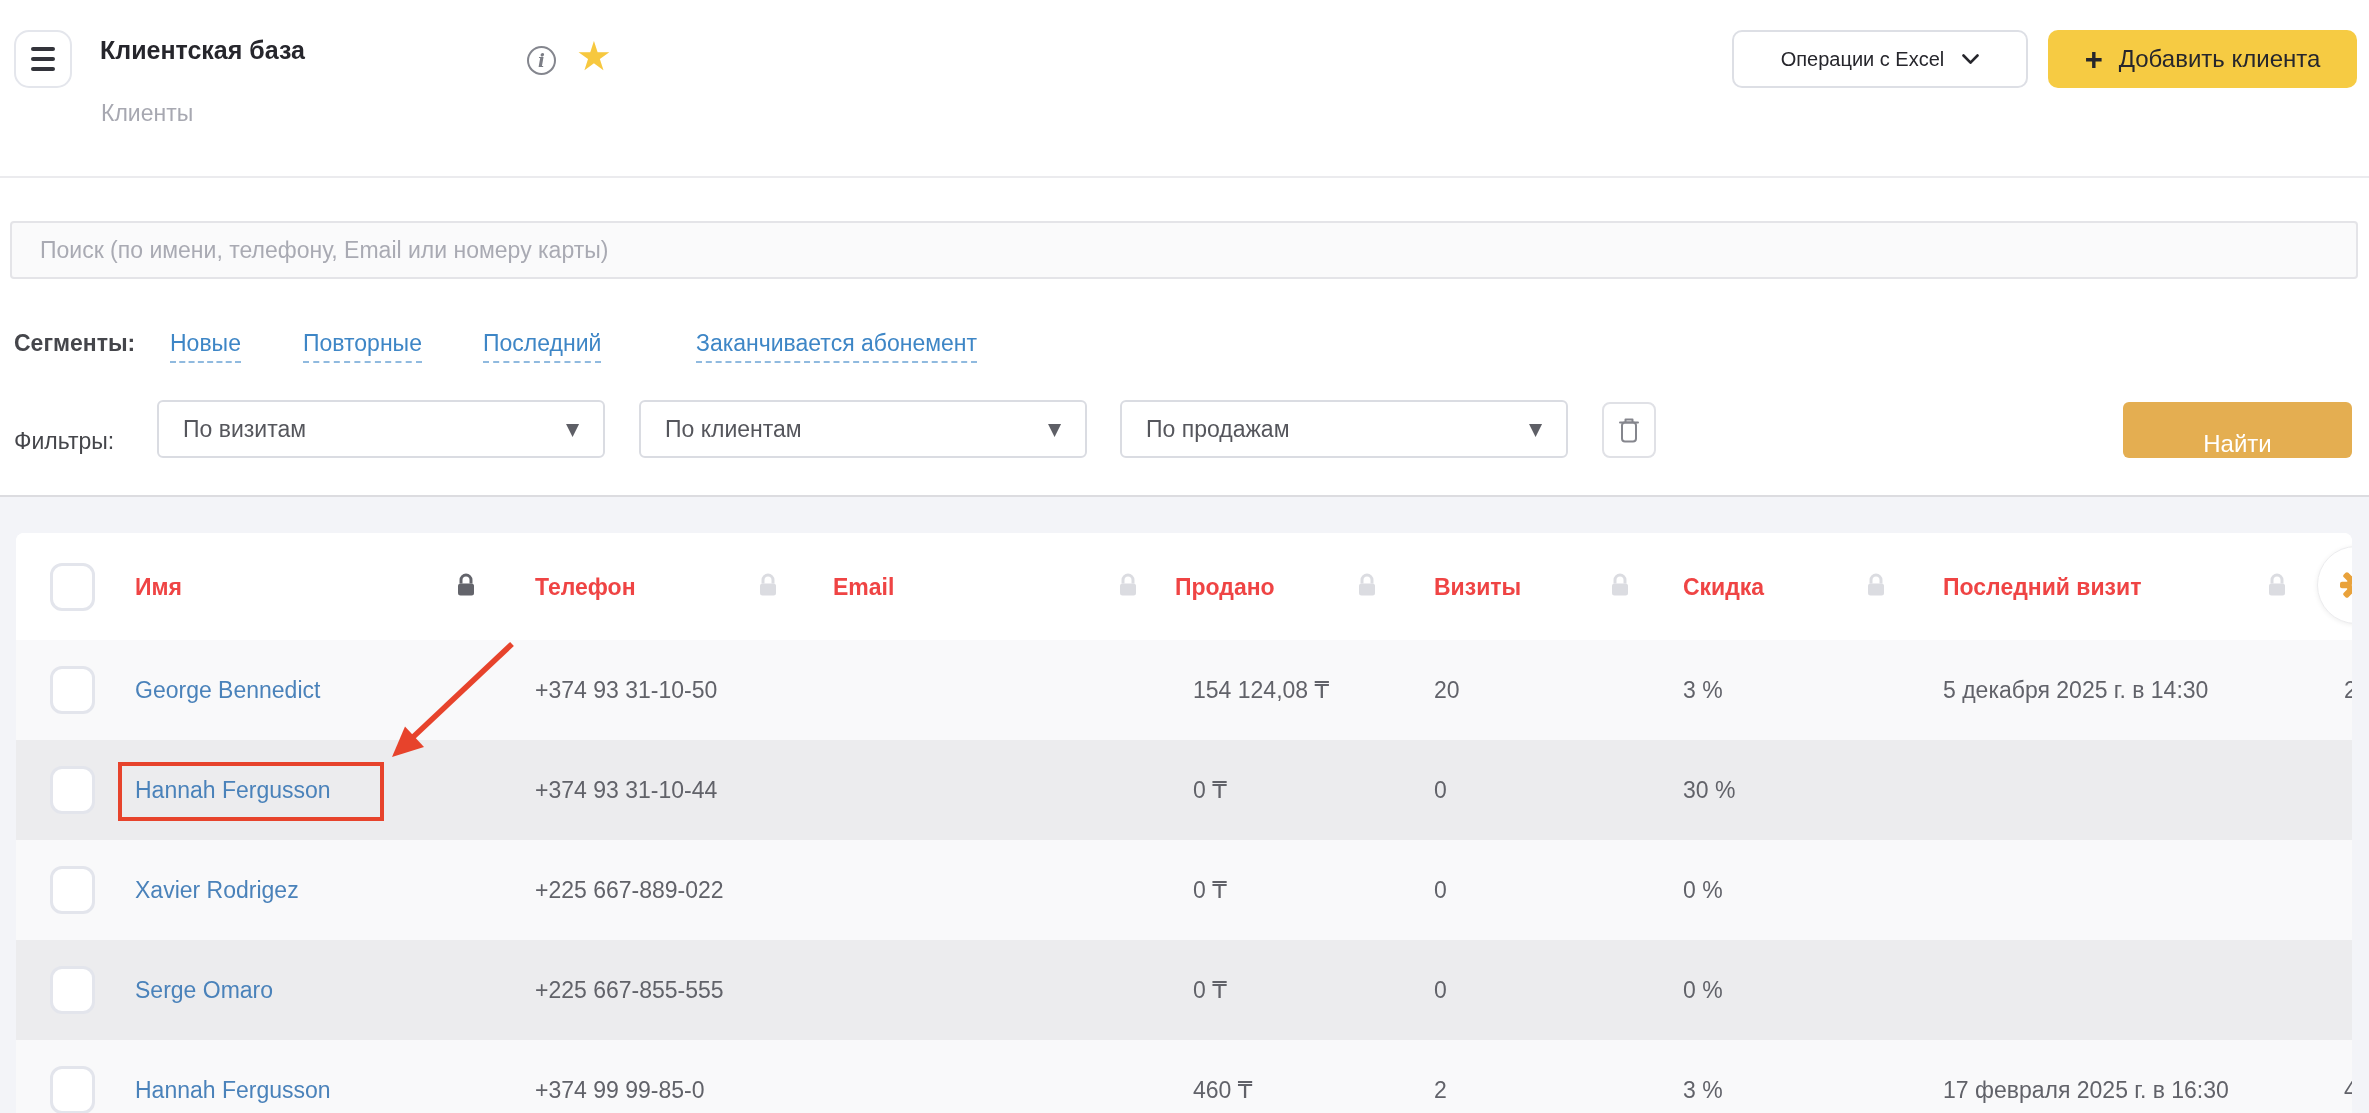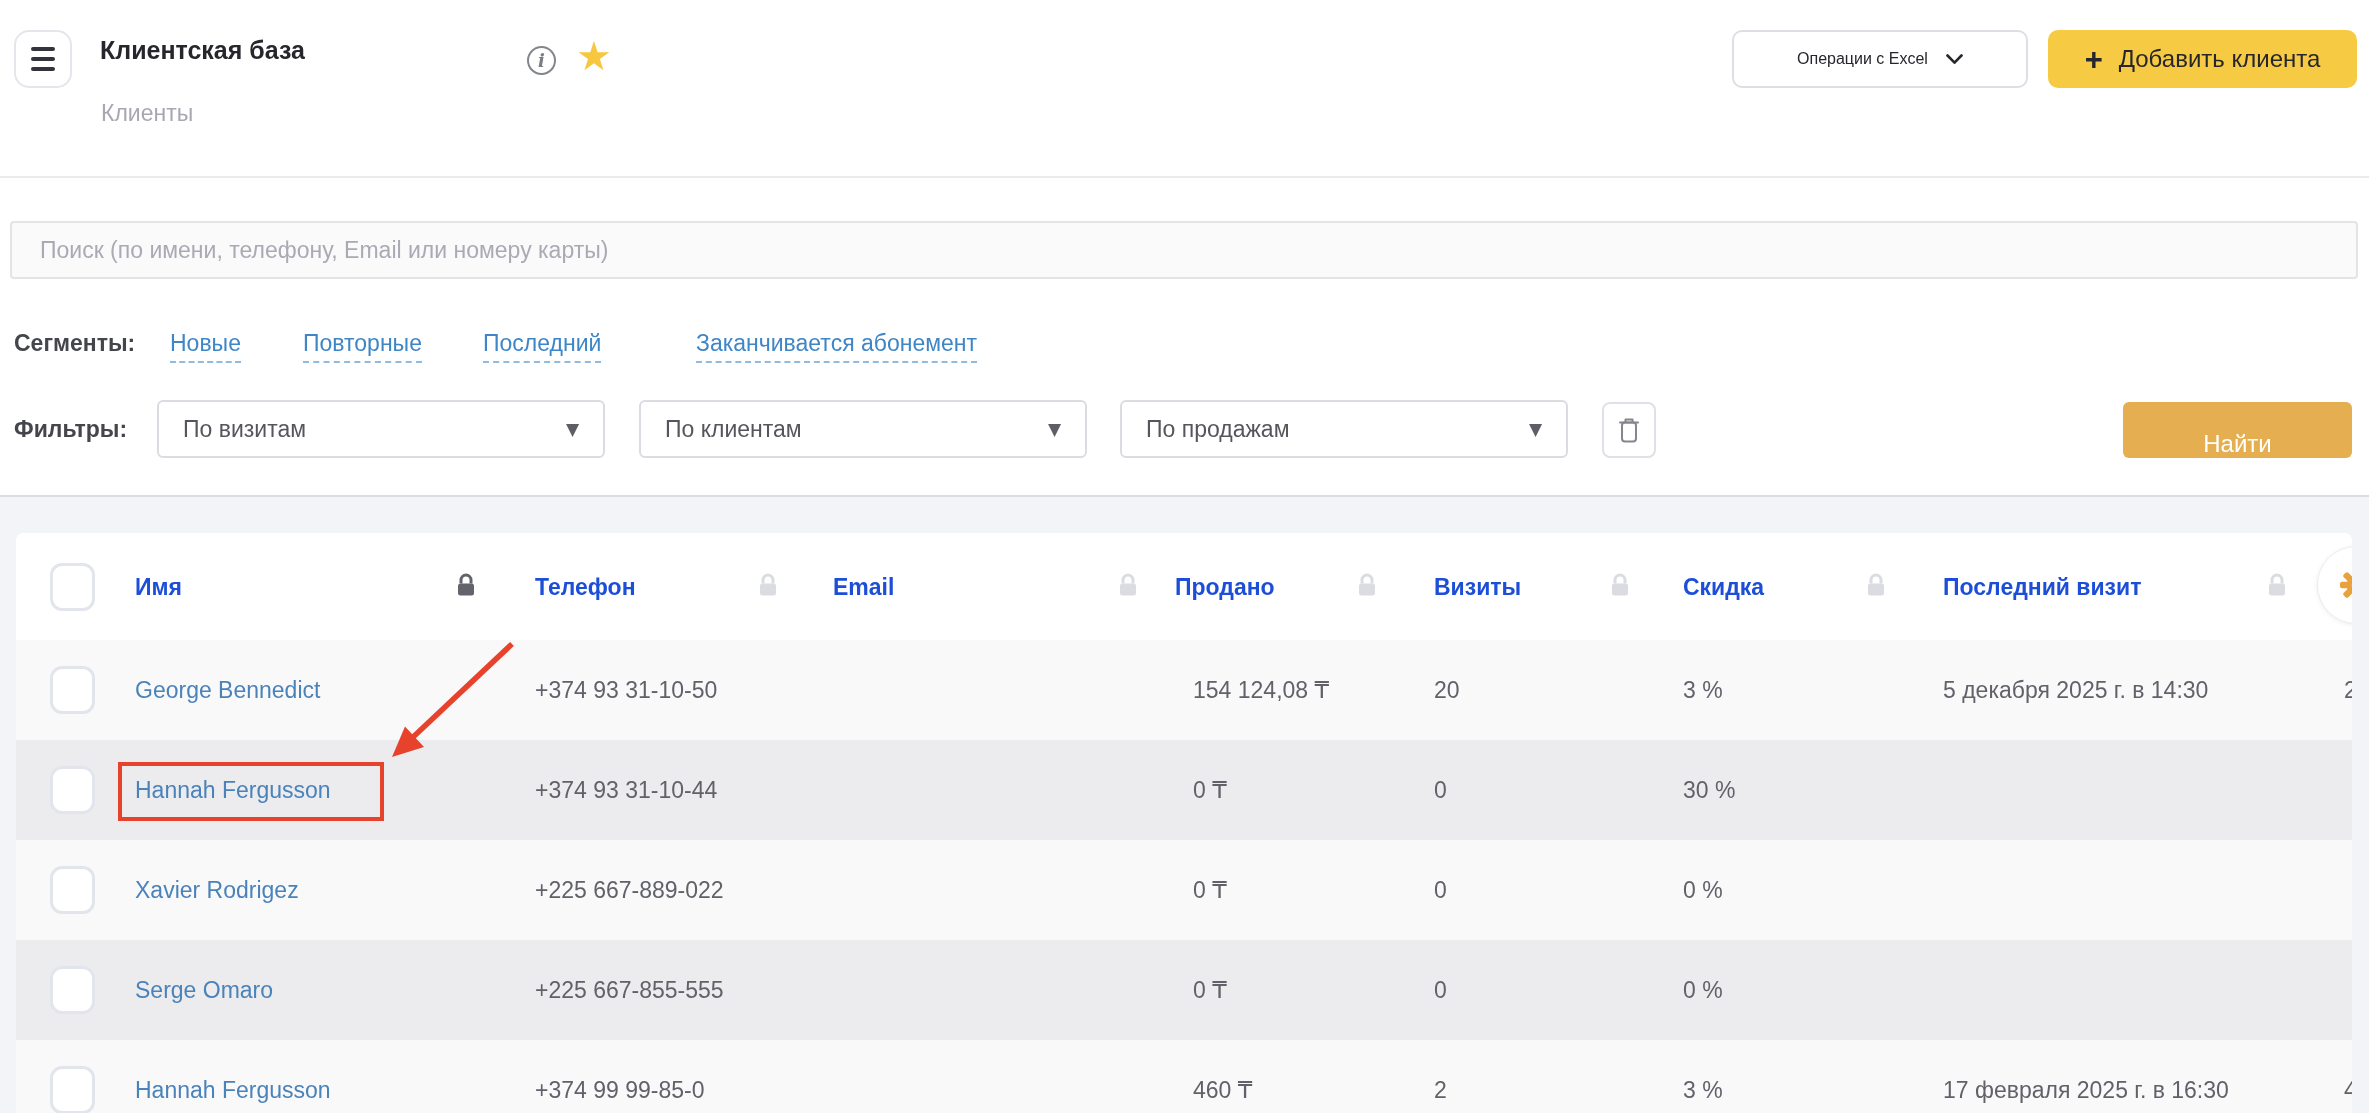--- a/index.html
+++ b/index.html
@@ -12,52 +12,52 @@
     border:2px solid #E4E6EC;border-radius:15px;background:#fff;display:flex;flex-direction:column;
     justify-content:center;align-items:center;gap:6px;cursor:pointer;}
   .hamburger i{width:24px;height:4px;background:#33343B;border-radius:2px;}
   .page-title{position:absolute;left:100px;top:36px;font-size:25px;font-weight:600;color:#26262C;white-space:nowrap;}
   .info-badge{position:absolute;left:527px;top:46px;width:29px;height:29px;box-sizing:border-box;
     border:2.5px solid #84868E;border-radius:50%;color:#7B7D85;display:flex;align-items:center;justify-content:center;
     font-family:"DejaVu Serif",serif;font-size:18px;font-weight:bold;font-style:italic;}
   .star{position:absolute;left:576px;top:33px;font-size:40px;line-height:46px;color:#F7C83F;font-family:"DejaVu Sans",sans-serif;cursor:pointer;}
   .page-subtitle{position:absolute;left:101px;top:100px;font-size:23px;color:#A7A8B1;}
   .btn-excel{position:absolute;left:1732px;top:30px;width:296px;height:58px;box-sizing:border-box;
-    border:2px solid #DDDFE5;border-radius:10px;background:#fff;font-size:16px;color:#26262C;
+    border:2px solid #DDDFE5;border-radius:10px;background:#fff;font-size:20px;color:#26262C;
     display:flex;align-items:center;justify-content:center;gap:18px;cursor:pointer;}
   .btn-add{position:absolute;left:2048px;top:30px;width:309px;height:58px;background:#F6CB43;border-radius:10px;
     display:flex;align-items:center;justify-content:center;gap:16px;font-size:24px;color:#26262C;font-weight:500;cursor:pointer;}
   .btn-add .plus{font-size:31px;font-weight:600;line-height:1;}
   .header-divider{position:absolute;left:0;top:176px;width:2369px;height:2px;background:#EBEBEE;}
   
   .search-input{position:absolute;left:10px;top:221px;width:2348px;height:58px;box-sizing:border-box;
     border:2px solid #E4E4E8;background:#FAFAFB;border-radius:4px;font-size:23px;color:#55565C;
     padding:0 28px;outline:none;font-family:"Liberation Sans",sans-serif;}
   .search-input::placeholder{color:#A9AAB3;}
   
   .segments-label{position:absolute;left:14px;top:330px;font-size:23px;font-weight:bold;color:#45464B;}
   .segment-link{position:absolute;top:330px;font-size:23px;color:#3E86C6;padding-bottom:4px;
     border-bottom:2px dashed #90BADF;cursor:pointer;white-space:nowrap;}
   
-  .filters-label{position:absolute;left:14px;top:416px;font-size:23px;font-weight:bold;color:#45464B;}
+  .filters-label{position:absolute;left:14px;top:428px;font-size:23px;font-weight:normal;color:#45464B;}
   .dropdown{position:absolute;top:400px;width:448px;height:58px;box-sizing:border-box;border:2px solid #DADCE2;
     border-radius:6px;background:#fff;display:flex;align-items:center;justify-content:space-between;
     padding:0 24px;font-size:23px;color:#55565C;cursor:pointer;}
   .caret{font-family:"DejaVu Sans",sans-serif;font-size:17px;color:#5E5F66;}
   .trash-btn{position:absolute;left:1602px;top:402px;width:54px;height:56px;box-sizing:border-box;
     border:2px solid #E0E1E6;border-radius:8px;background:#fff;display:flex;align-items:center;justify-content:center;cursor:pointer;}
   .btn-find{position:absolute;left:2123px;top:402px;width:229px;height:56px;background:#E4AE51;border-radius:6px;
     color:#fff;font-size:24px;display:flex;align-items:flex-end;justify-content:center;cursor:pointer;}
   
   .lower-bg{position:absolute;left:0;top:495px;width:2369px;height:618px;background:#F3F4F8;
     border-top:2px solid #DCDCE0;box-sizing:border-box;}
   .card{position:absolute;left:16px;top:533px;width:2336px;height:580px;background:#fff;
     border-radius:8px 8px 0 0;overflow:hidden;}
   .thead{position:absolute;left:0;top:0;width:2336px;height:107px;background:#fff;}
-  .col-label{position:absolute;top:50%;transform:translateY(-50%);font-size:23px;font-weight:bold;color:#1d4ed8;white-space:nowrap;}
+  .col-label{position:absolute;top:50%;transform:translateY(-50%);font-size:23px;font-weight:bold;color:#ef4444;white-space:nowrap;}
   .lock{position:absolute;top:50%;transform:translateY(-50%);cursor:pointer;}
   .row{position:absolute;left:0;width:2336px;height:100px;cursor:pointer;}
   .row.light{background:#F9F9FA;}
   .row.shade{background:#ECECEE;}
   .cell{position:absolute;top:50%;transform:translateY(-50%);font-size:23px;color:#616269;white-space:nowrap;
     font-family:"Liberation Sans","DejaVu Sans",sans-serif;}
   .cell.name{color:#4A82BA;}
   .checkbox{position:absolute;left:34px;top:50%;transform:translateY(-50%);width:45px;height:48px;
     box-sizing:border-box;border:3px solid #E3E5EC;border-radius:12px;background:#fff;cursor:pointer;}
   .gear-circle{position:absolute;left:2301px;top:13px;width:78px;height:78px;border-radius:50%;background:#fff;

